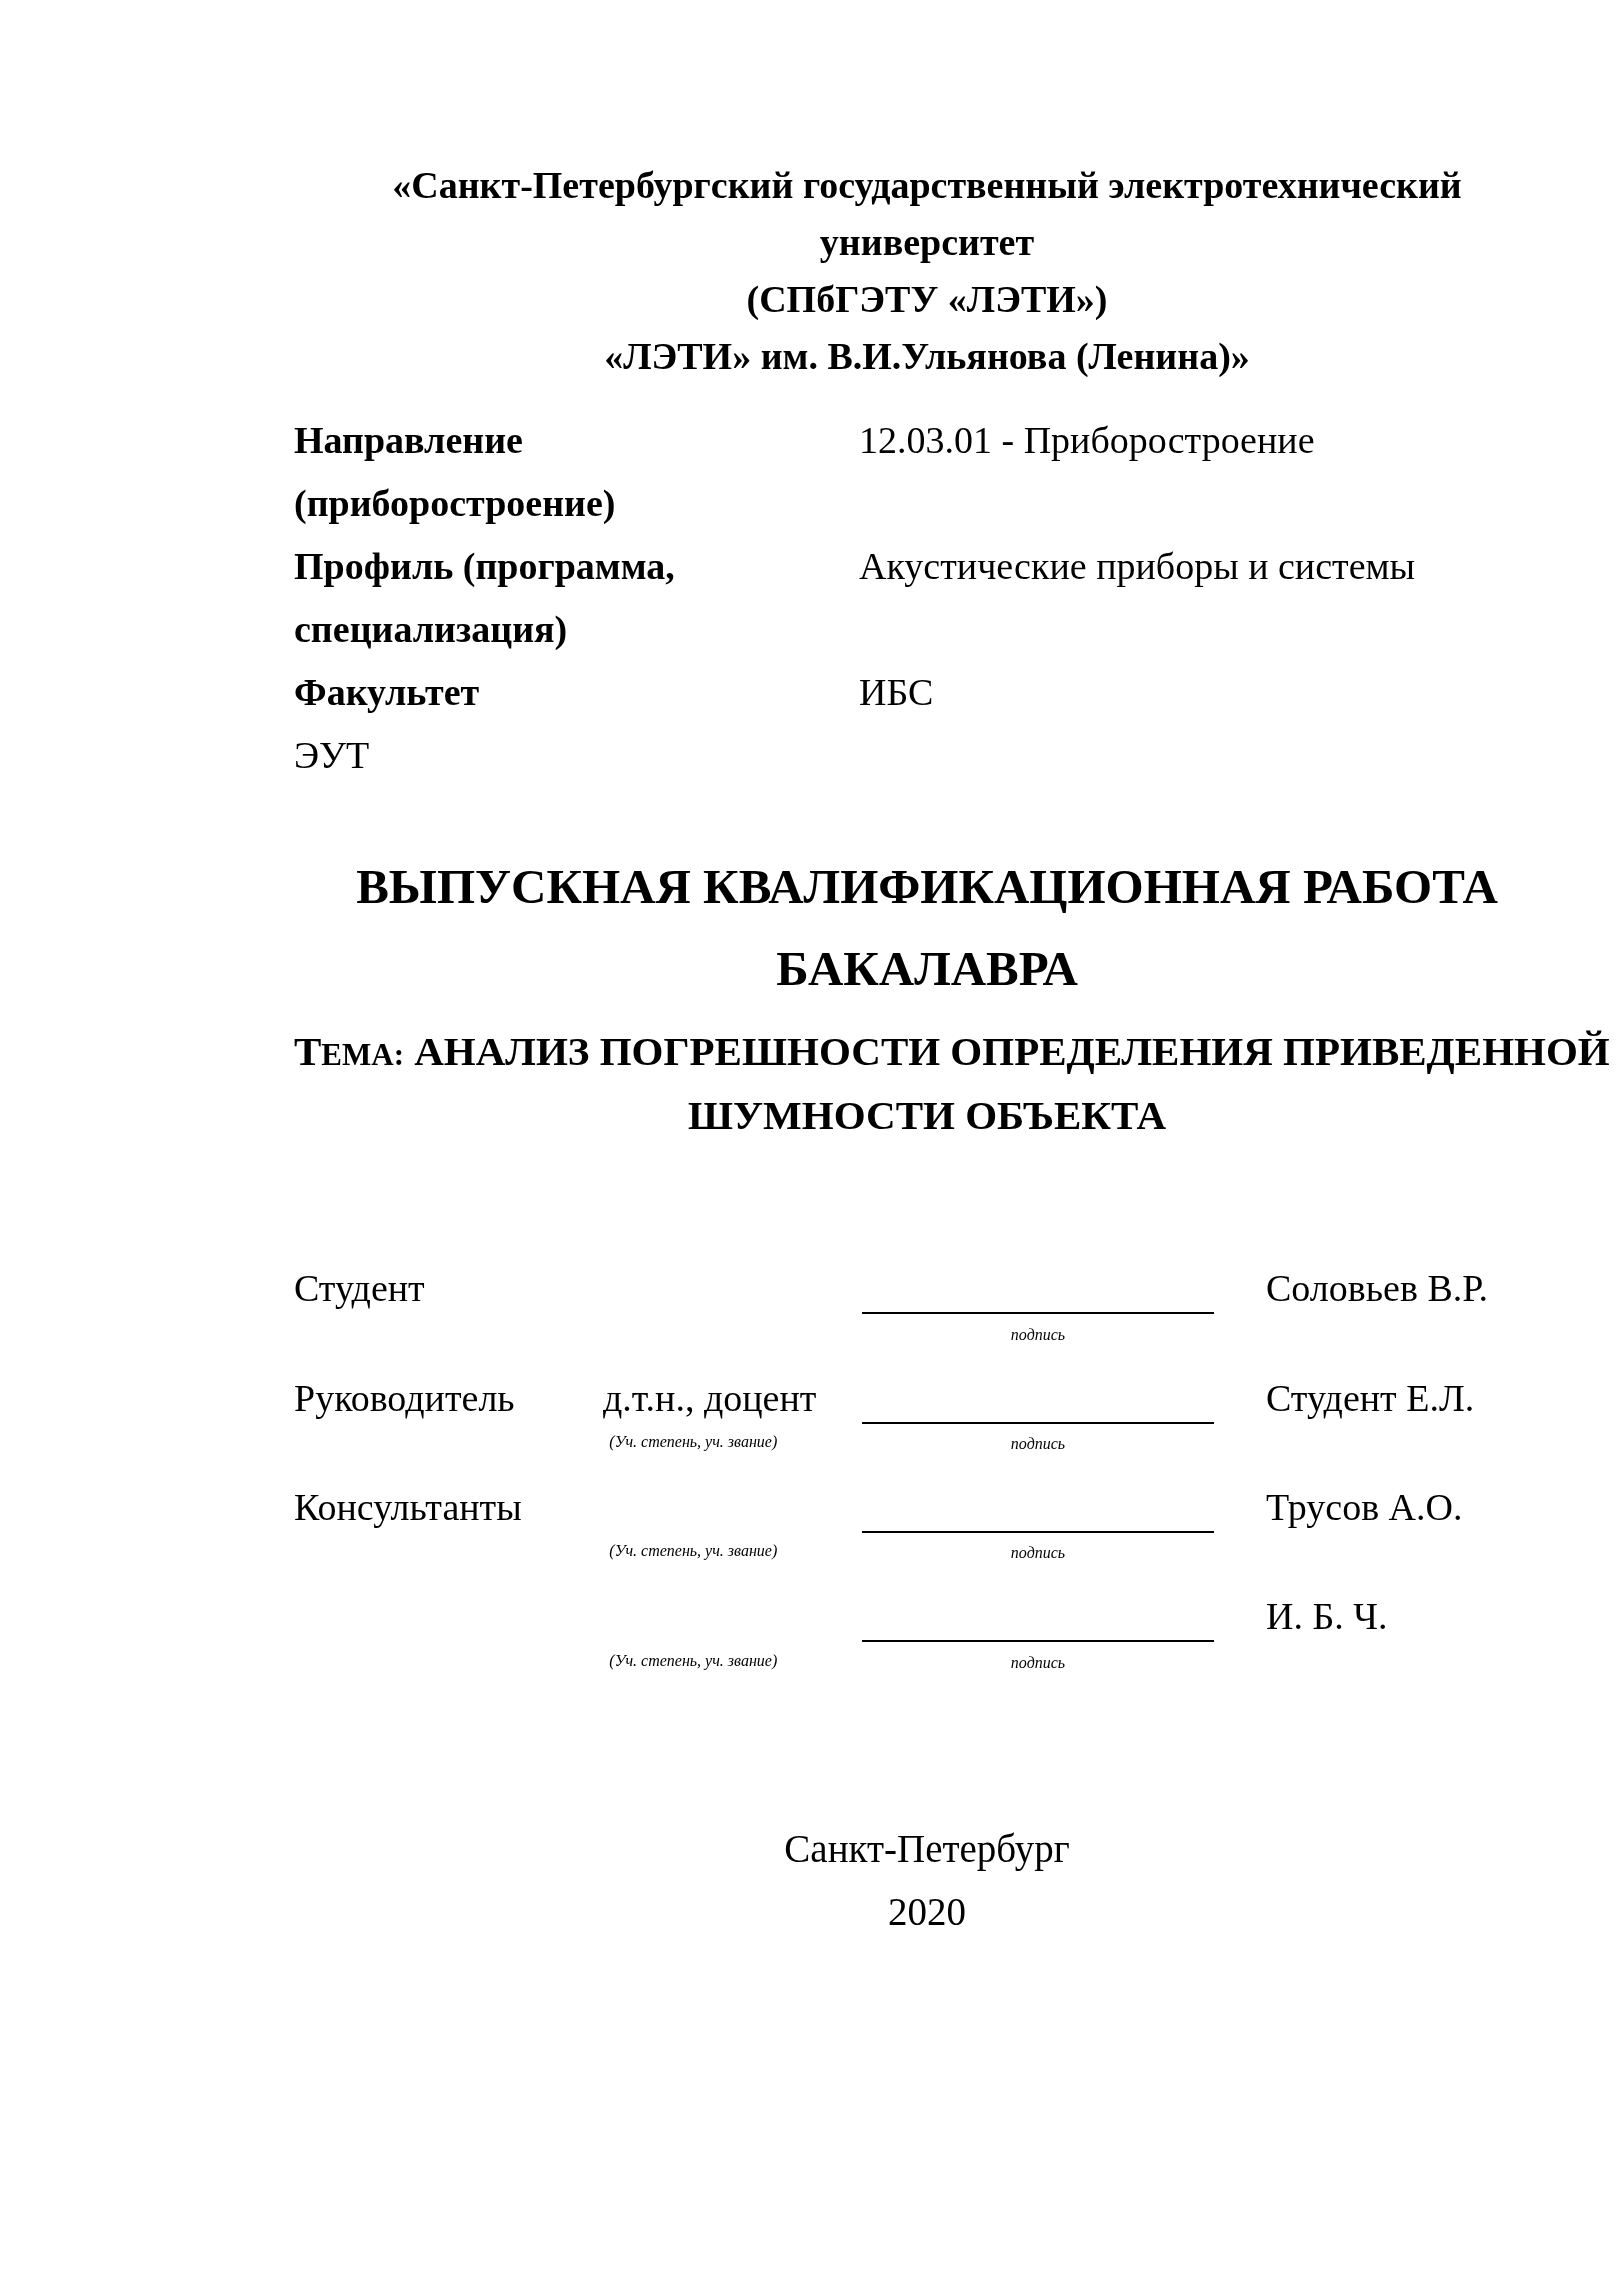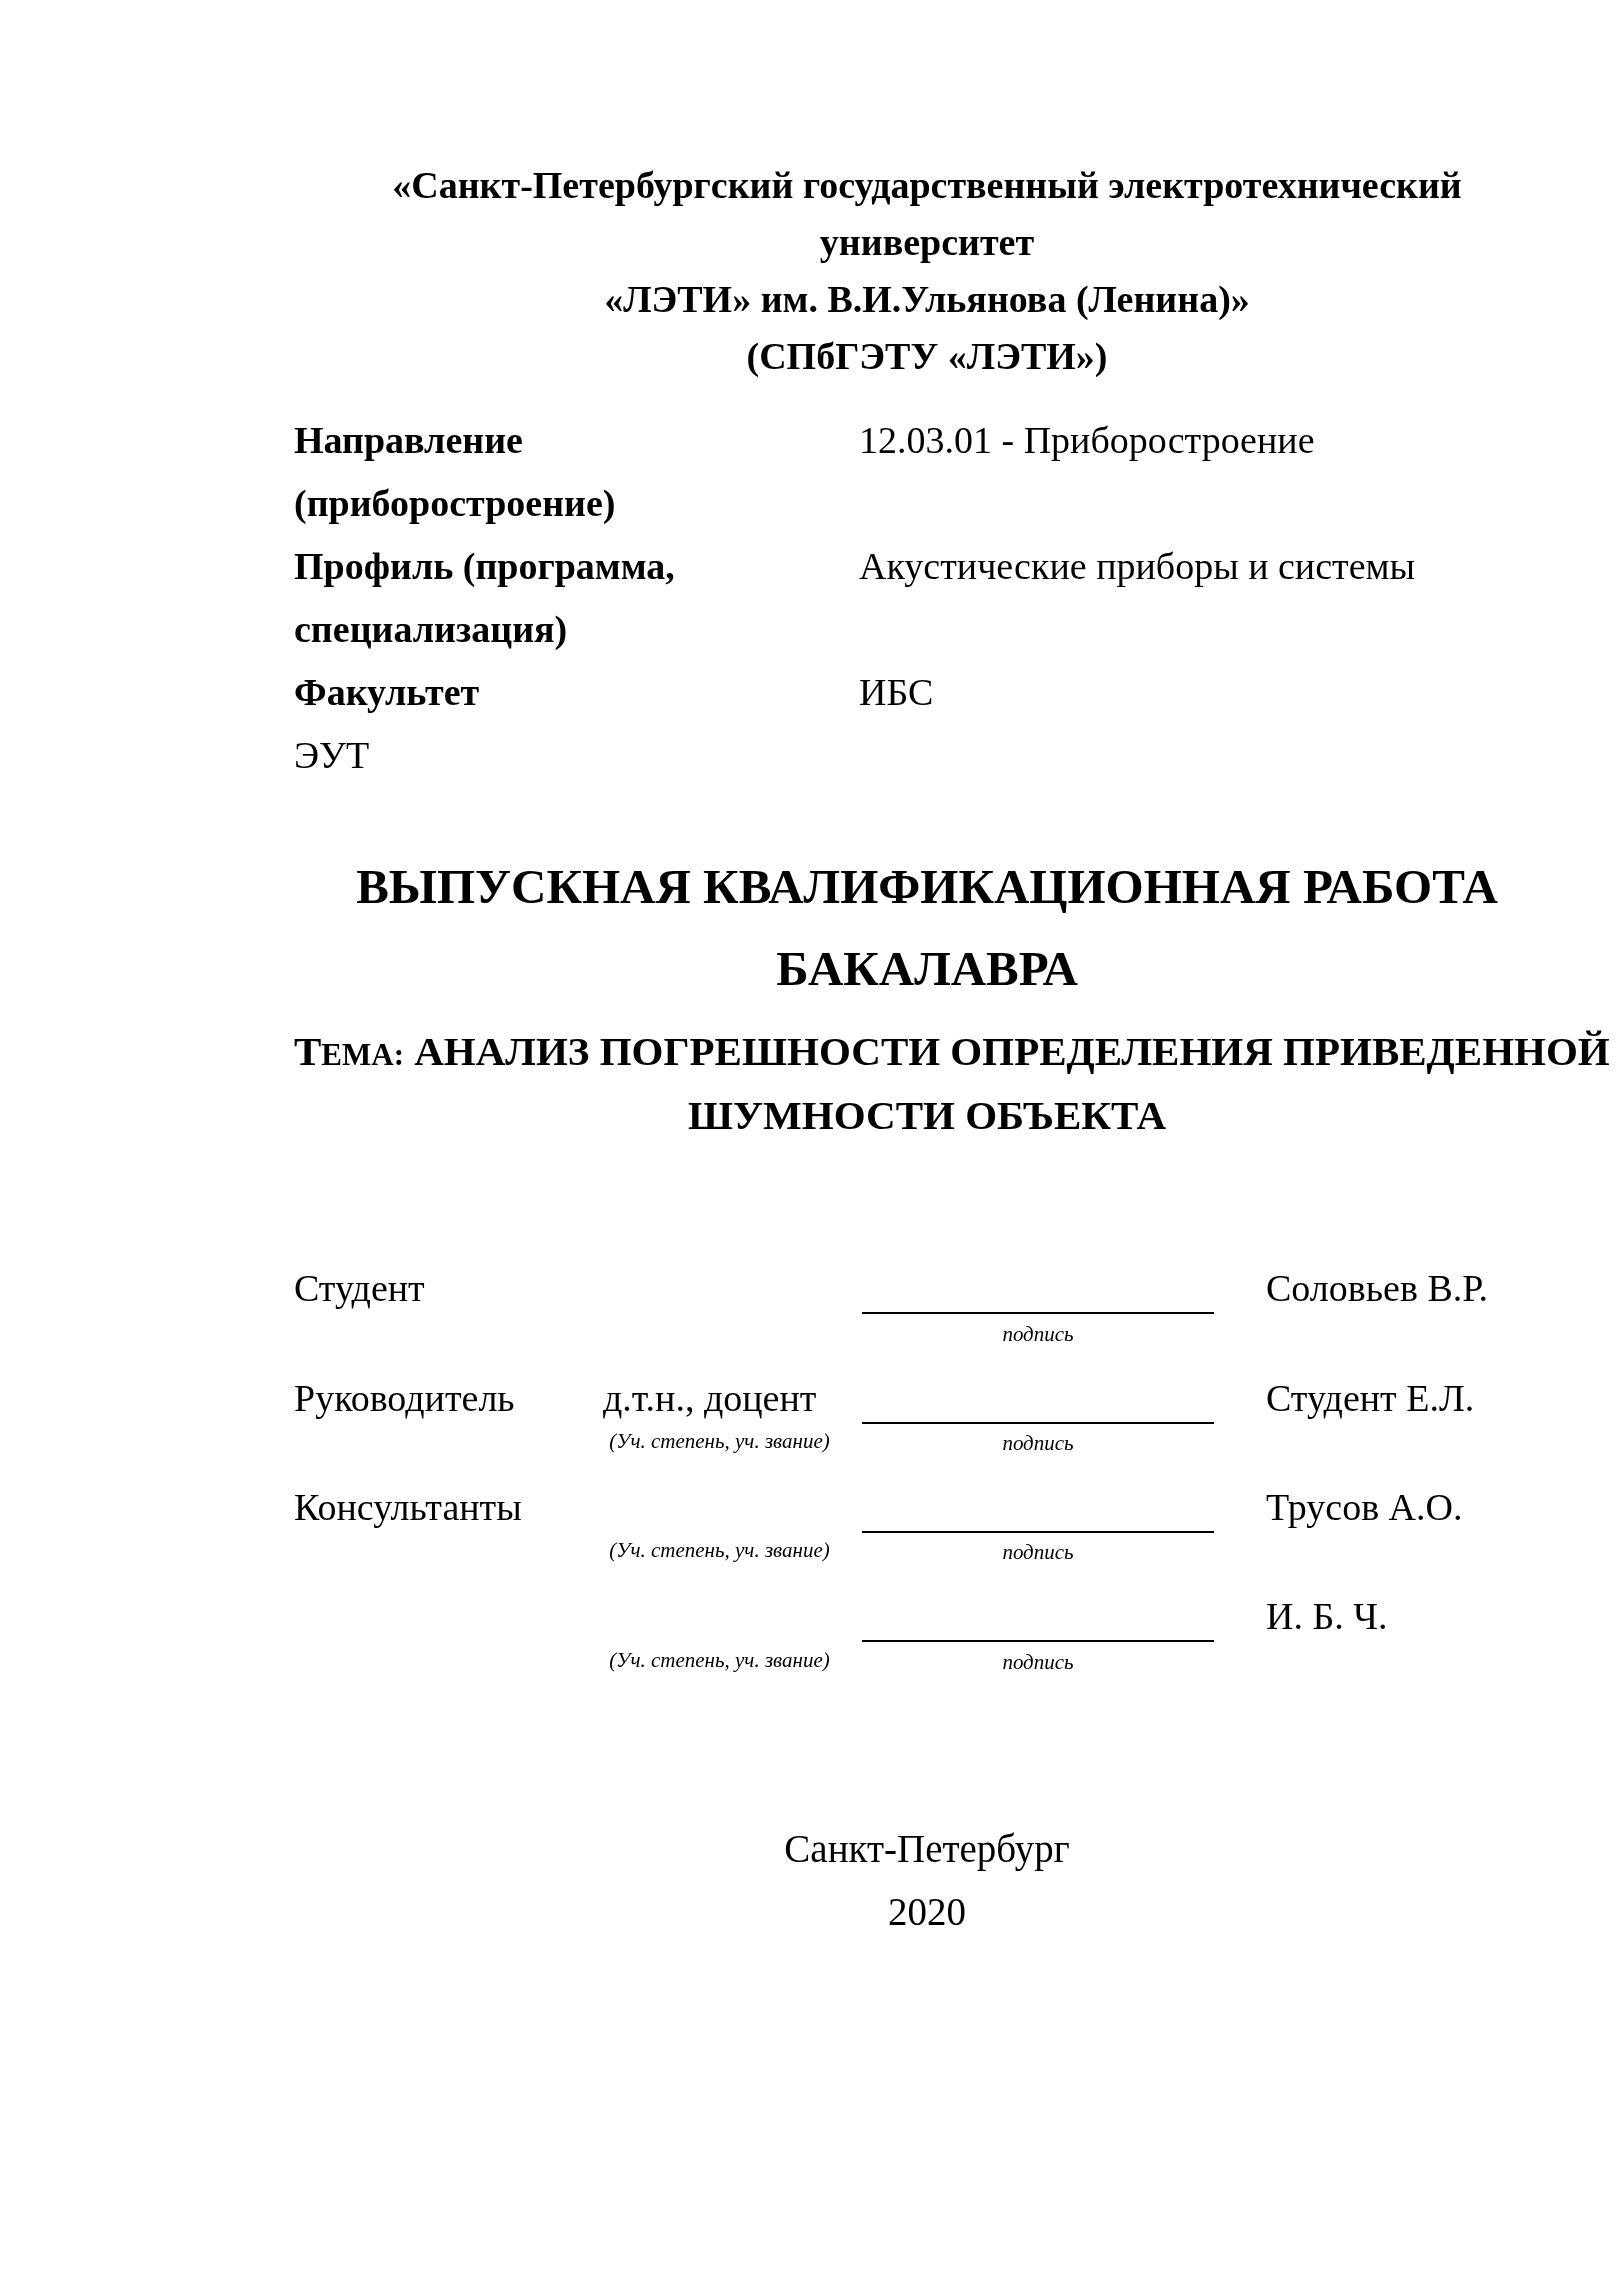--- a/index.html
+++ b/index.html
@@ -68,21 +68,21 @@
   .signatures { margin-top: 121px; }
   .sig-row {
     display: grid;
     grid-template-columns: 309px 259px 352px 1fr;
     margin-bottom: 28px;
   }
   .sig-main { height: 46px; line-height: 44px; white-space: nowrap; }
   .sig-col { display: flex; flex-direction: column; }
   .line-space { height: 46px; border-bottom: 2.4px solid #000000; }
   .small-caption {
-    font-size: 21px;
+    font-size: 16px;
     font-style: italic;
     line-height: 27px;
     margin-top: 6.3px;
     white-space: nowrap;
   }
   .degree-caption { padding-left: 6.3px; }
   .sign-caption { text-align: center; }
   .sig-name { padding-left: 52px; }
 
   
@@ -94,22 +94,22 @@
   }
 </style>
 </head>
 <body>
 
 <div class="page">
 
   <div class="uni-header">
     <div>«Санкт-Петербургский государственный электротехнический</div>
     <div>университет</div>
+    <div>(СПбГЭТУ «ЛЭТИ»)</div>
     <div>«ЛЭТИ» им. В.И.Ульянова (Ленина)»</div>
-    <div>(СПбГЭТУ «ЛЭТИ»)</div>
   </div>
 
   <div class="fields">
     <div class="field-row">
       <div class="field-label">
         <div>Направление</div>
         <div>(приборостроение)</div>
       </div>
       <div class="field-value">12.03.01 - Приборостроение</div>
     </div>

